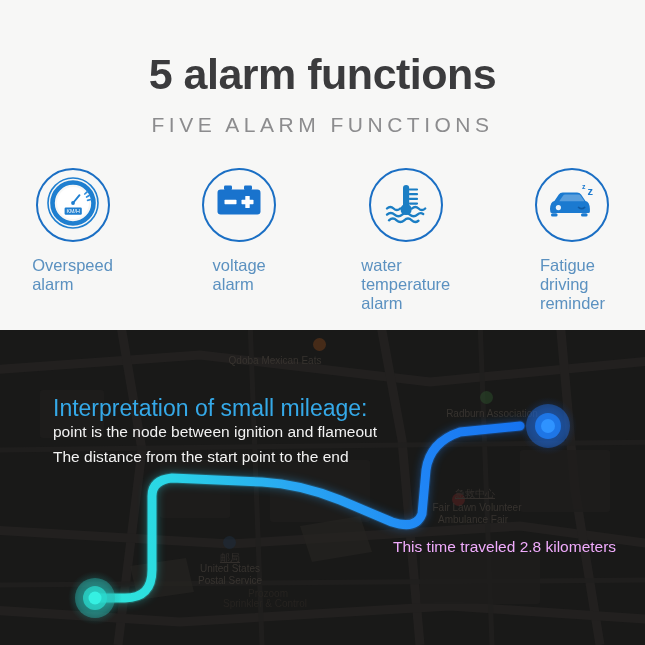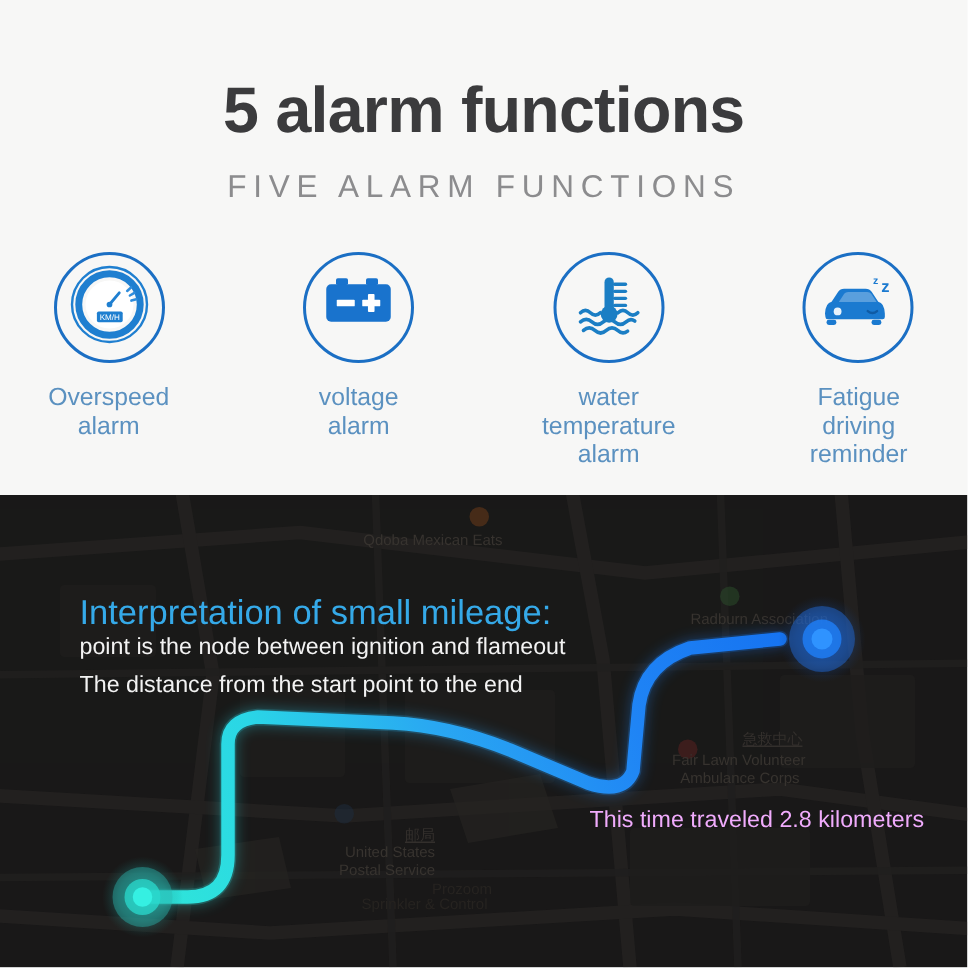--- a/index.html
+++ b/index.html
@@ -72,21 +72,21 @@
     display: flex;
     align-items: center;
     justify-content: center;
     box-sizing: border-box;
   }
   .feature-label {
     margin-top: 14px;
     font-size: 16.5px;
     line-height: 19px;
     color: #5b91c0;
-    text-align: center;
+    text-align: left;
     max-width: 124px;
   }
 
   
   #map-panel {
     position: absolute;
     left: 0; top: 330px;
     width: 645px;
     height: 315px;
     background: #191919;
@@ -96,21 +96,21 @@
     position: absolute;
     left: 0; top: 0;
     width: 645px;
     height: 315px;
   }
   .map-label {
     position: absolute;
     color: #37332f;
     font-size: 10px;
     line-height: 12px;
-    text-align: right;
+    text-align: center;
     white-space: nowrap;
     pointer-events: none;
   }
   .map-label.cjk {
     color: #332f2c;
     text-decoration: underline;
   }
   .map-poi-icon {
     position: absolute;
     width: 13px;
@@ -287,21 +287,21 @@
 
     <span class="map-poi-icon" style="left:313px; top:8px; background:#6b3a1a;"></span>
     <span class="map-poi-icon" style="left:480px; top:61px; background:#2a4a2a;"></span>
     <span class="map-poi-icon" style="left:452px; top:163px; background:#5a2020;"></span>
     <span class="map-poi-icon" style="left:223px; top:206px; background:#1d2b3d;"></span>
 
     <div class="map-label" style="left:215px; top:25px; width:120px;">Qdoba Mexican Eats</div>
     <div class="map-label" style="left:432px; top:78px; width:120px;">Radburn Association</div>
     <div class="map-label cjk" style="left:415px; top:158px; width:120px;">急救中心</div>
     <div class="map-label" style="left:417px; top:172px; width:120px;">Fair Lawn Volunteer</div>
-    <div class="map-label" style="left:413px; top:184px; width:120px;">Ambulance Corps</div>
+    <div class="map-label" style="left:413px; top:184px; width:120px;">Ambulance Fair</div>
     <div class="map-label cjk" style="left:170px; top:222px; width:120px;">邮局</div>
     <div class="map-label" style="left:170px; top:233px; width:120px;">United States</div>
     <div class="map-label" style="left:170px; top:245px; width:120px;">Postal Service</div>
     <div class="map-label" style="left:208px; top:258px; width:120px; color:#262320;">Prozoom</div>
     <div class="map-label" style="left:205px; top:268px; width:120px; color:#262320;">Sprinkler &amp; Control</div>
 
     <svg id="route-svg" width="645" height="315" viewBox="0 0 645 315">
       <defs>
         <linearGradient id="routeGrad" x1="95" y1="268" x2="548" y2="96" gradientUnits="userSpaceOnUse">
           <stop offset="0%" stop-color="#2fe6d8"></stop>

